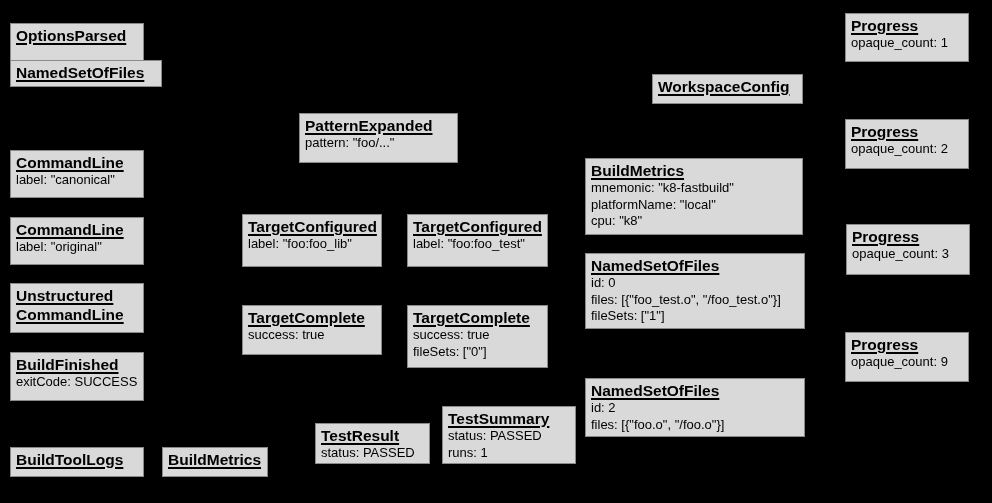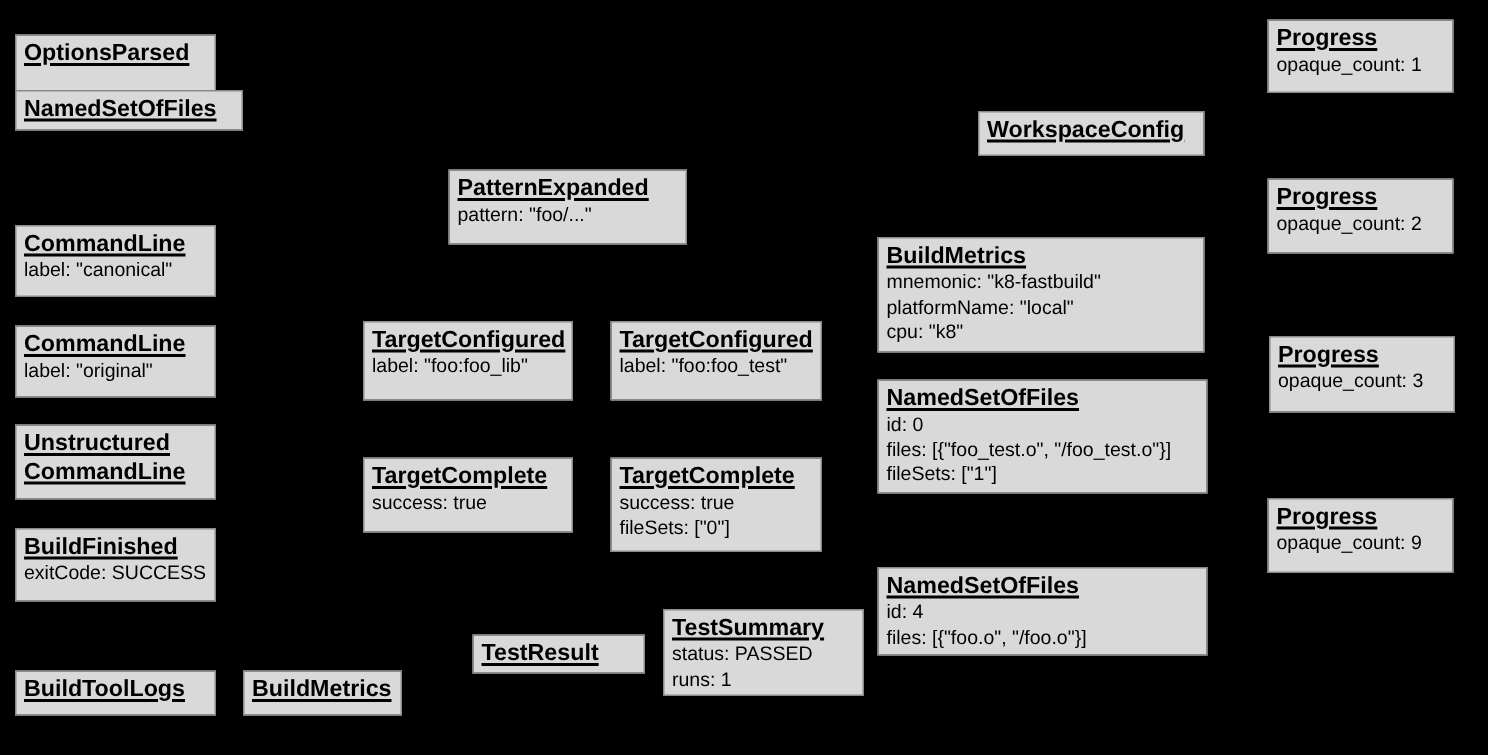--- a/index.html
+++ b/index.html
@@ -108,21 +108,21 @@
     <span class="t">TargetComplete</span>
     <span class="f">success: true</span>
   </div>
 
   <div class="box" style="left:407px;top:305px;width:141px;height:63px">
     <span class="t">TargetComplete</span>
     <span class="f">success: true</span>
     <span class="f">fileSets: ["0"]</span>
   </div>
 
-  <div class="box" style="left:315px;top:423px;width:115px;height:26px">
+  <div class="box" style="left:315px;top:423px;width:115px;height:41px">
     <span class="t">TestResult</span>
     <span class="f">status: PASSED</span>
   </div>
 
   <div class="box" style="left:442px;top:406px;width:134px;height:58px">
     <span class="t">TestSummary</span>
     <span class="f">status: PASSED</span>
     <span class="f">runs: 1</span>
   </div>
 
@@ -139,21 +139,21 @@
 
   <div class="box" style="left:585px;top:253px;width:220px;height:76px">
     <span class="t">NamedSetOfFiles</span>
     <span class="f">id: 0</span>
     <span class="f">files: [{"foo_test.o", "/foo_test.o"}]</span>
     <span class="f">fileSets: ["1"]</span>
   </div>
 
   <div class="box" style="left:585px;top:378px;width:220px;height:59px">
     <span class="t">NamedSetOfFiles</span>
-    <span class="f">id: 4</span>
+    <span class="f">id: 2</span>
     <span class="f">files: [{"foo.o", "/foo.o"}]</span>
   </div>
 
   <div class="box" style="left:845px;top:13px;width:124px;height:49px">
     <span class="t">Progress</span>
     <span class="f">opaque_count: 1</span>
   </div>
 
   <div class="box" style="left:845px;top:119px;width:124px;height:50px">
     <span class="t">Progress</span>

